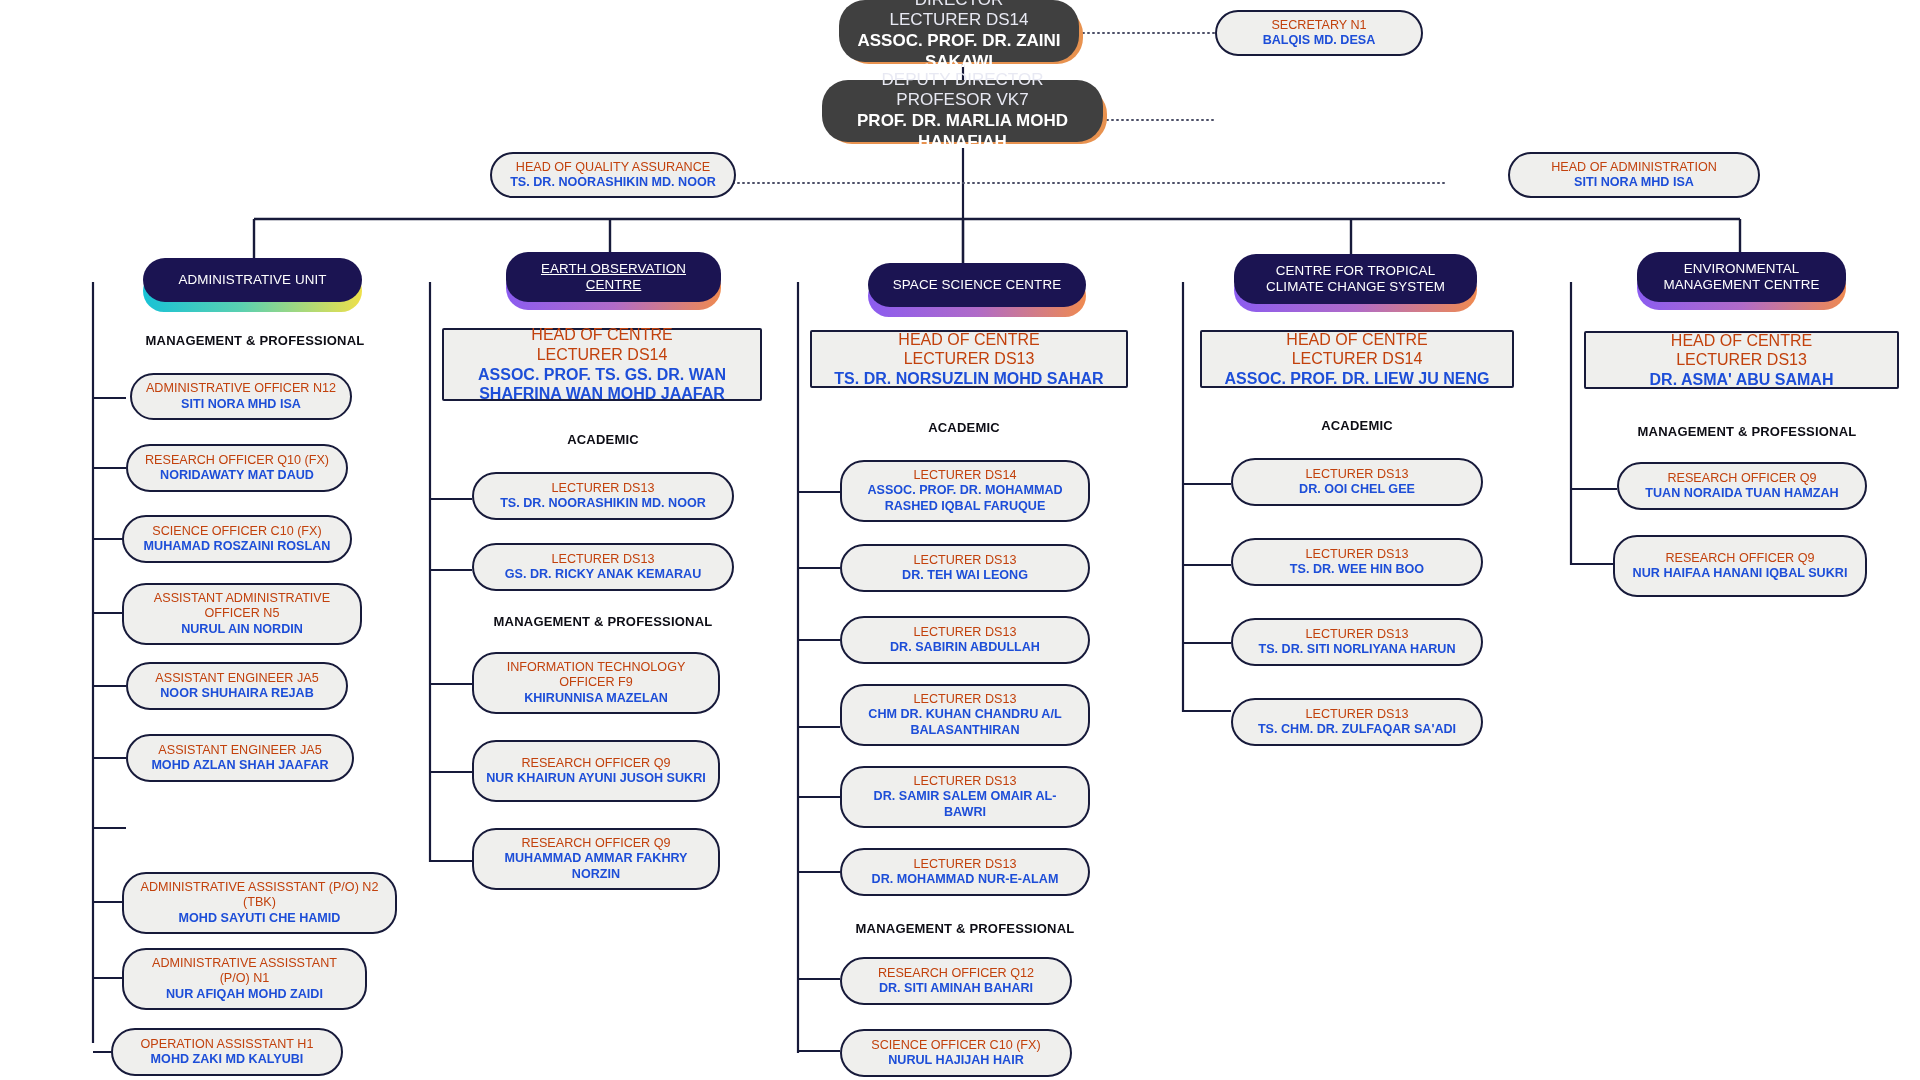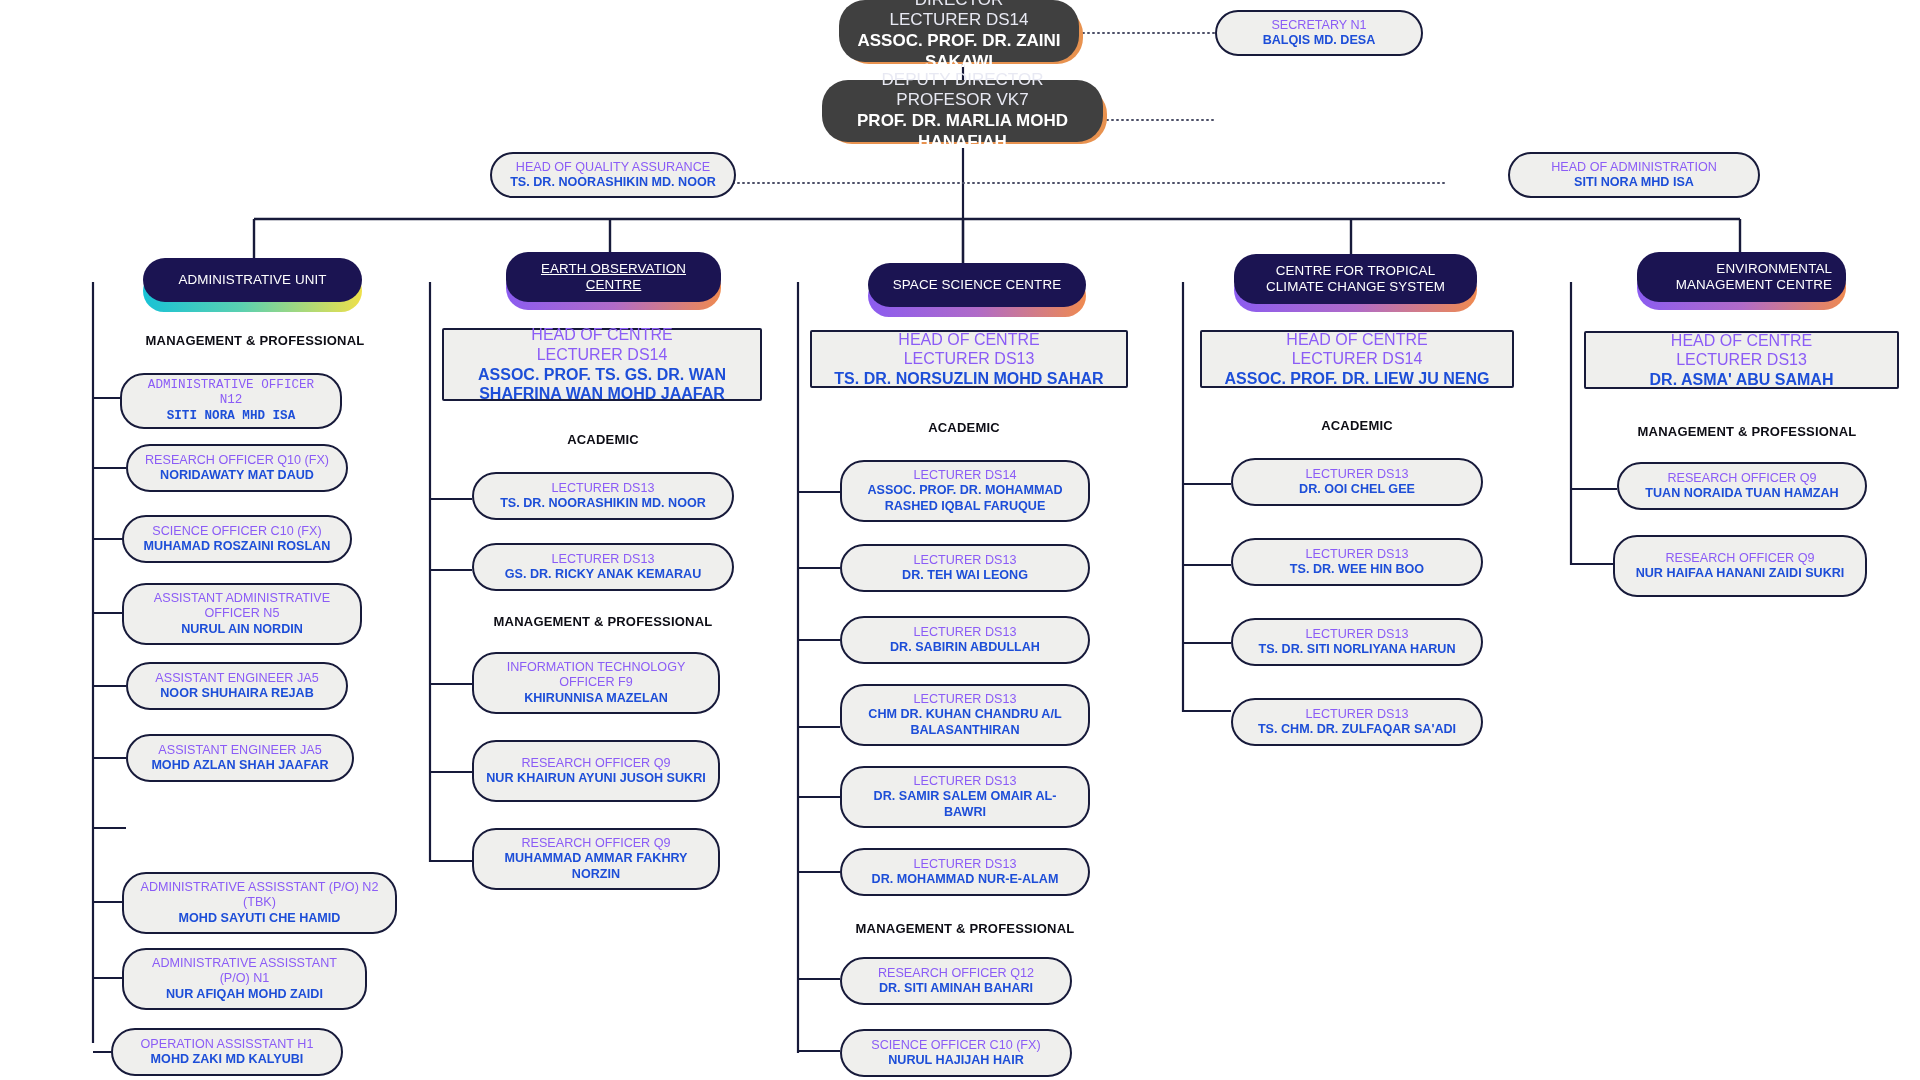--- a/index.html
+++ b/index.html
@@ -15,21 +15,21 @@
   #wires { position: absolute; left: 0; top: 0; width: 1920px; height: 1080px; z-index: 1; }
 
   
   .node {
     position: absolute; z-index: 3;
     display: flex; flex-direction: column;
     align-items: center; justify-content: center;
     text-align: center;
     line-height: 1.22;
   }
-  .node .role  { color: #8b5cf6; font-weight: 400; }
+  .node .role  { color: #c2410c; font-weight: 400; }
   .node .name  { color: #1d4ed8; font-weight: 700; }
 
   
   .exec {
     background: #404040;
     border-radius: 26px;
     color: #ffffff;
     padding: 7px 16px;
     font-size: 17px;
   }
@@ -173,21 +173,21 @@
     <div class="name">SITI NORA MHD ISA</div>
   </div>
 
   <div class="centre-shadow" style="left:143px; top:270px; width:219px; height:42px;
               background:linear-gradient(90deg,#18c2d6 0%,#5bd0b0 45%,#efe04a 100%);"></div>
   <div class="node centre-head" style="left:143px; top:258px; width:219px; height:44px;">
     <div>ADMINISTRATIVE UNIT</div>
   </div>
   <div class="caption" style="left:125px; top:333px; width:260px;">MANAGEMENT &amp; PROFESSIONAL</div>
 
-  <div class="node pill" style="left:120px; top:373px; width:222px; height:56px;font-family:Liberation Mono, monospace;">
+  <div class="node pill" style="left:130px; top:373px; width:222px; height:47px;">
     <div class="role">ADMINISTRATIVE OFFICER N12</div>
     <div class="name">SITI NORA MHD ISA</div>
   </div>
   <div class="node pill" style="left:126px; top:444px; width:222px; height:48px;">
     <div class="role">RESEARCH OFFICER Q10 (FX)</div>
     <div class="name">NORIDAWATY MAT DAUD</div>
   </div>
   <div class="node pill" style="left:122px; top:515px; width:230px; height:48px;">
     <div class="role">SCIENCE OFFICER C10 (FX)</div>
     <div class="name">MUHAMAD ROSZAINI ROSLAN</div>
@@ -327,33 +327,33 @@
     <div class="role">LECTURER DS13</div>
     <div class="name">TS. DR. SITI NORLIYANA HARUN</div>
   </div>
   <div class="node pill" style="left:1231px; top:698px; width:252px; height:48px;">
     <div class="role">LECTURER DS13</div>
     <div class="name">TS. CHM. DR. ZULFAQAR SA'ADI</div>
   </div>
 
   <div class="centre-shadow" style="left:1637px; top:265px; width:209px; height:45px;
               background:linear-gradient(90deg,#8b5cf0 0%,#b06bc8 50%,#ef8a50 100%);"></div>
-  <div class="node centre-head" style="left:1637px; top:252px; width:209px; height:50px;align-items:flex-end;">
+  <div class="node centre-head" style="left:1637px; top:252px; width:209px; height:50px;">
     <div>ENVIRONMENTAL</div>
     <div>MANAGEMENT CENTRE</div>
   </div>
   <div class="node headbox" style="left:1584px; top:331px; width:315px; height:58px;">
     <div class="role">HEAD OF CENTRE</div>
     <div class="role">LECTURER DS13</div>
     <div class="name">DR. ASMA' ABU SAMAH</div>
   </div>
   <div class="caption" style="left:1612px; top:424px; width:270px;">MANAGEMENT &amp; PROFESSIONAL</div>
 
   <div class="node pill" style="left:1617px; top:462px; width:250px; height:48px;">
     <div class="role">RESEARCH OFFICER Q9</div>
     <div class="name">TUAN NORAIDA TUAN HAMZAH</div>
   </div>
   <div class="node pill" style="left:1613px; top:535px; width:254px; height:62px;">
     <div class="role">RESEARCH OFFICER Q9</div>
-    <div class="name">NUR HAIFAA HANANI ZAIDI SUKRI</div>
+    <div class="name">NUR HAIFAA HANANI IQBAL SUKRI</div>
   </div>
 
 </div>
 
 </body></html>

